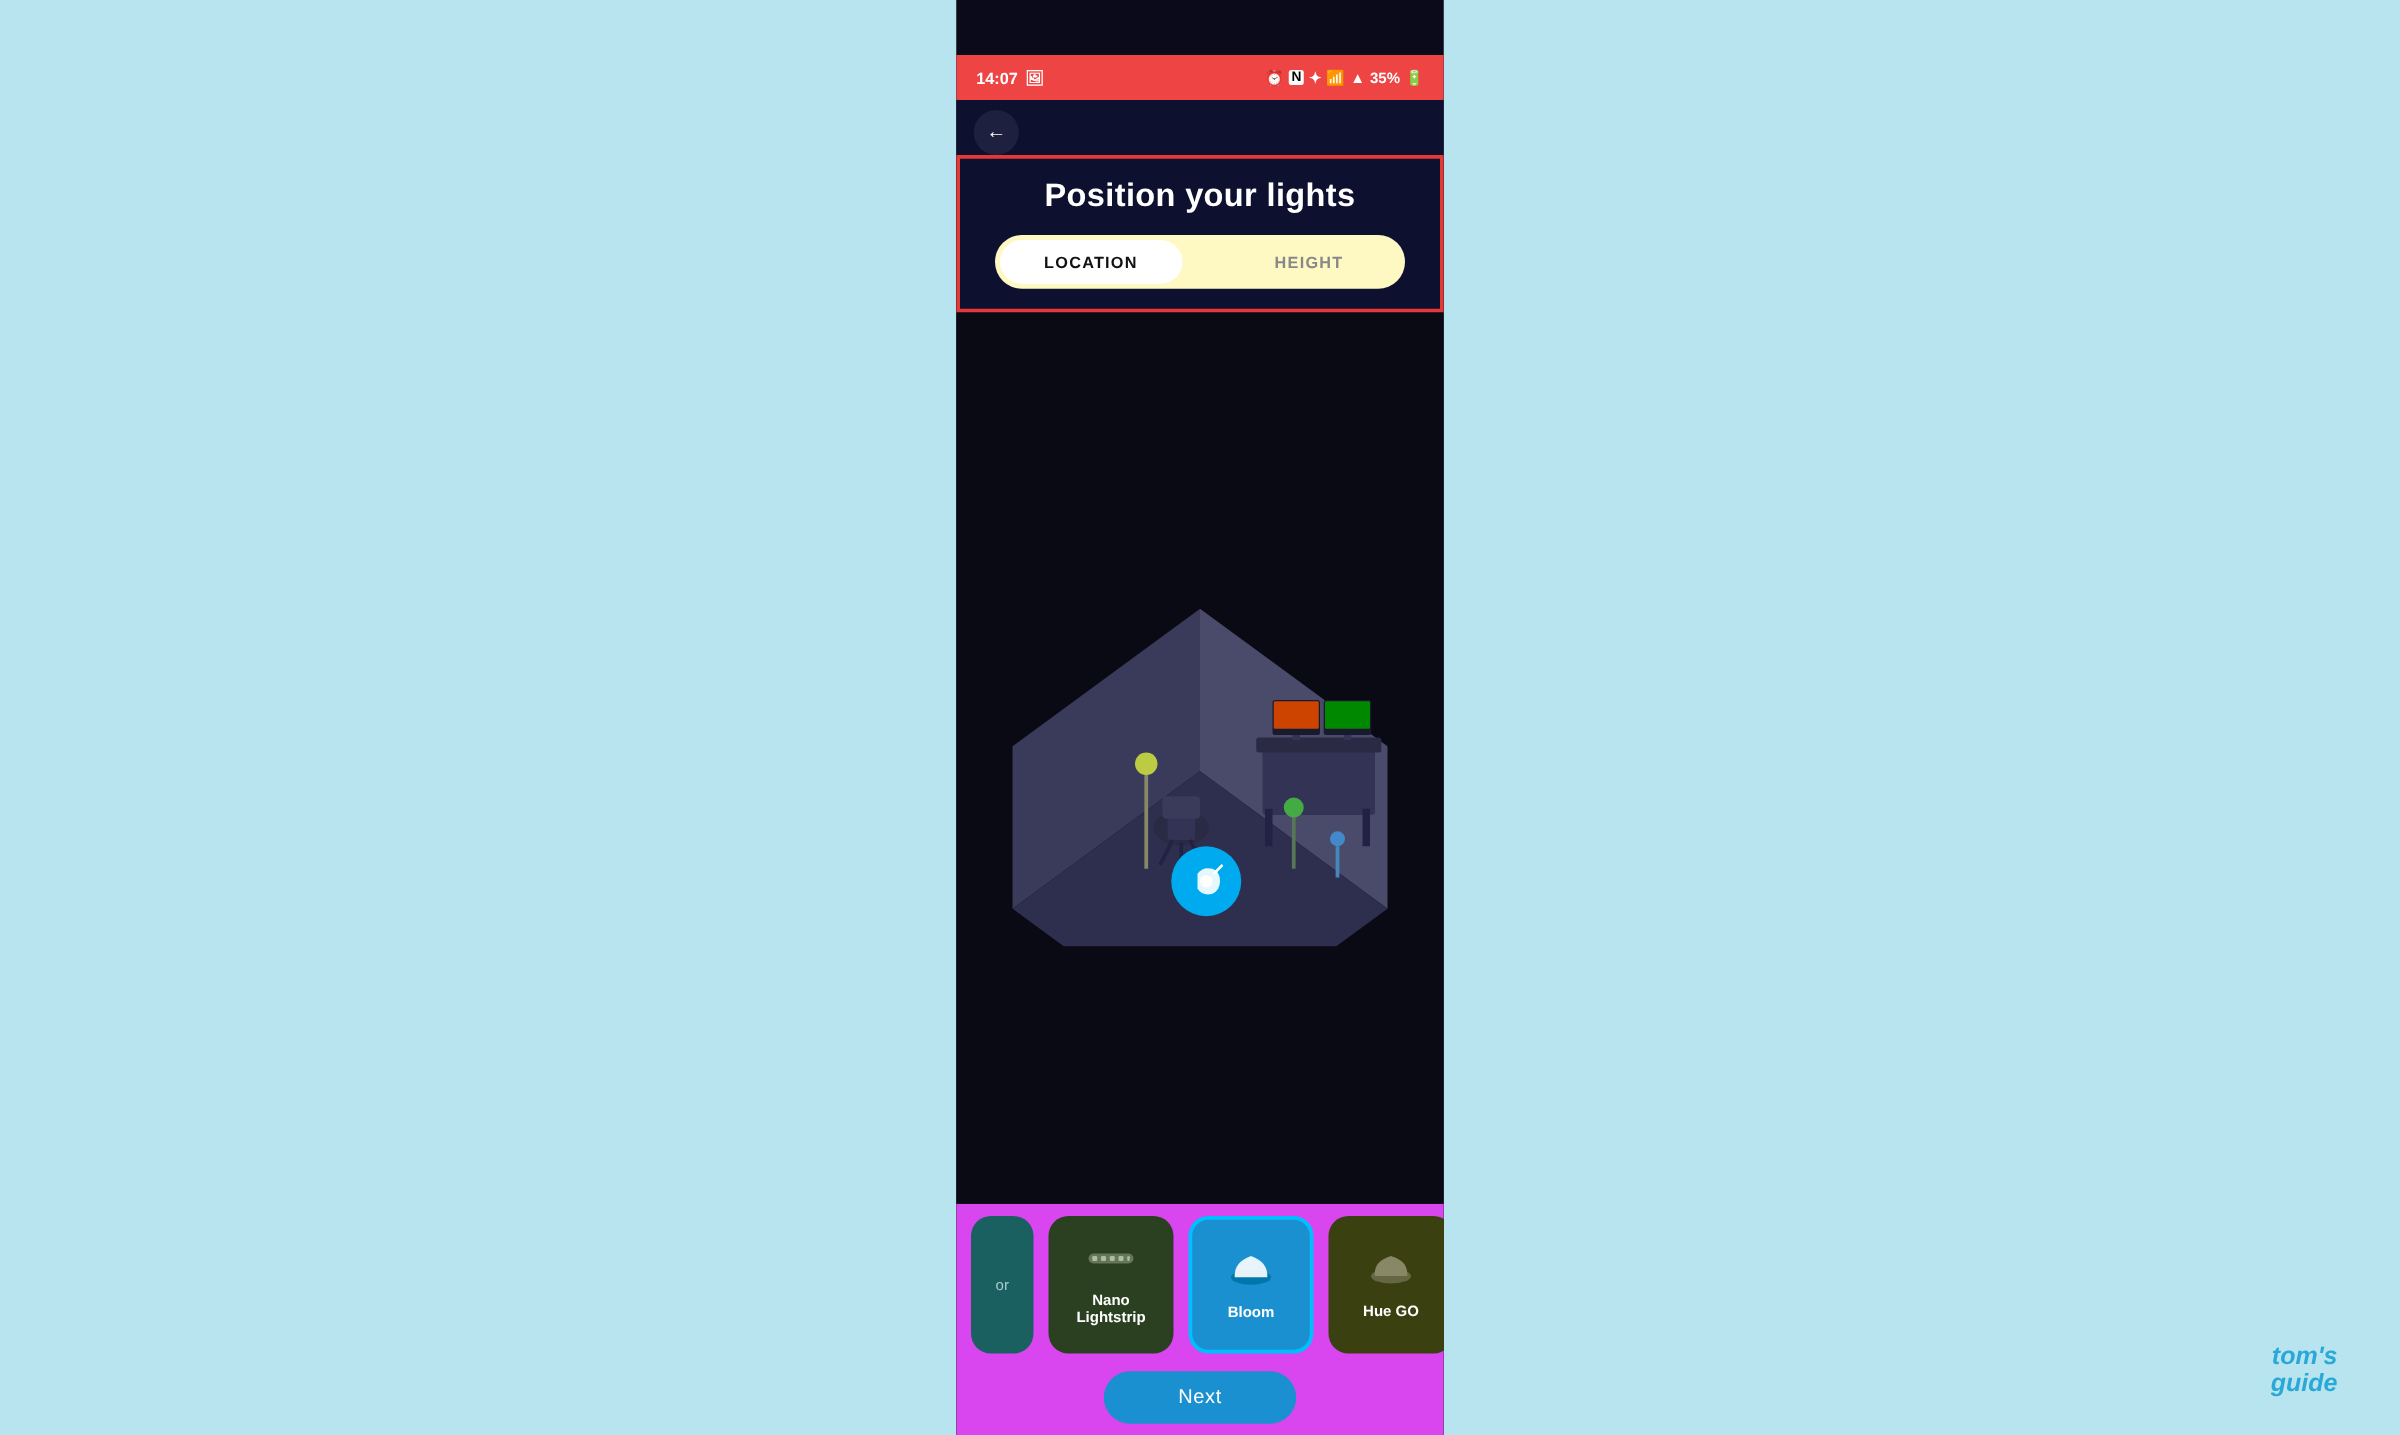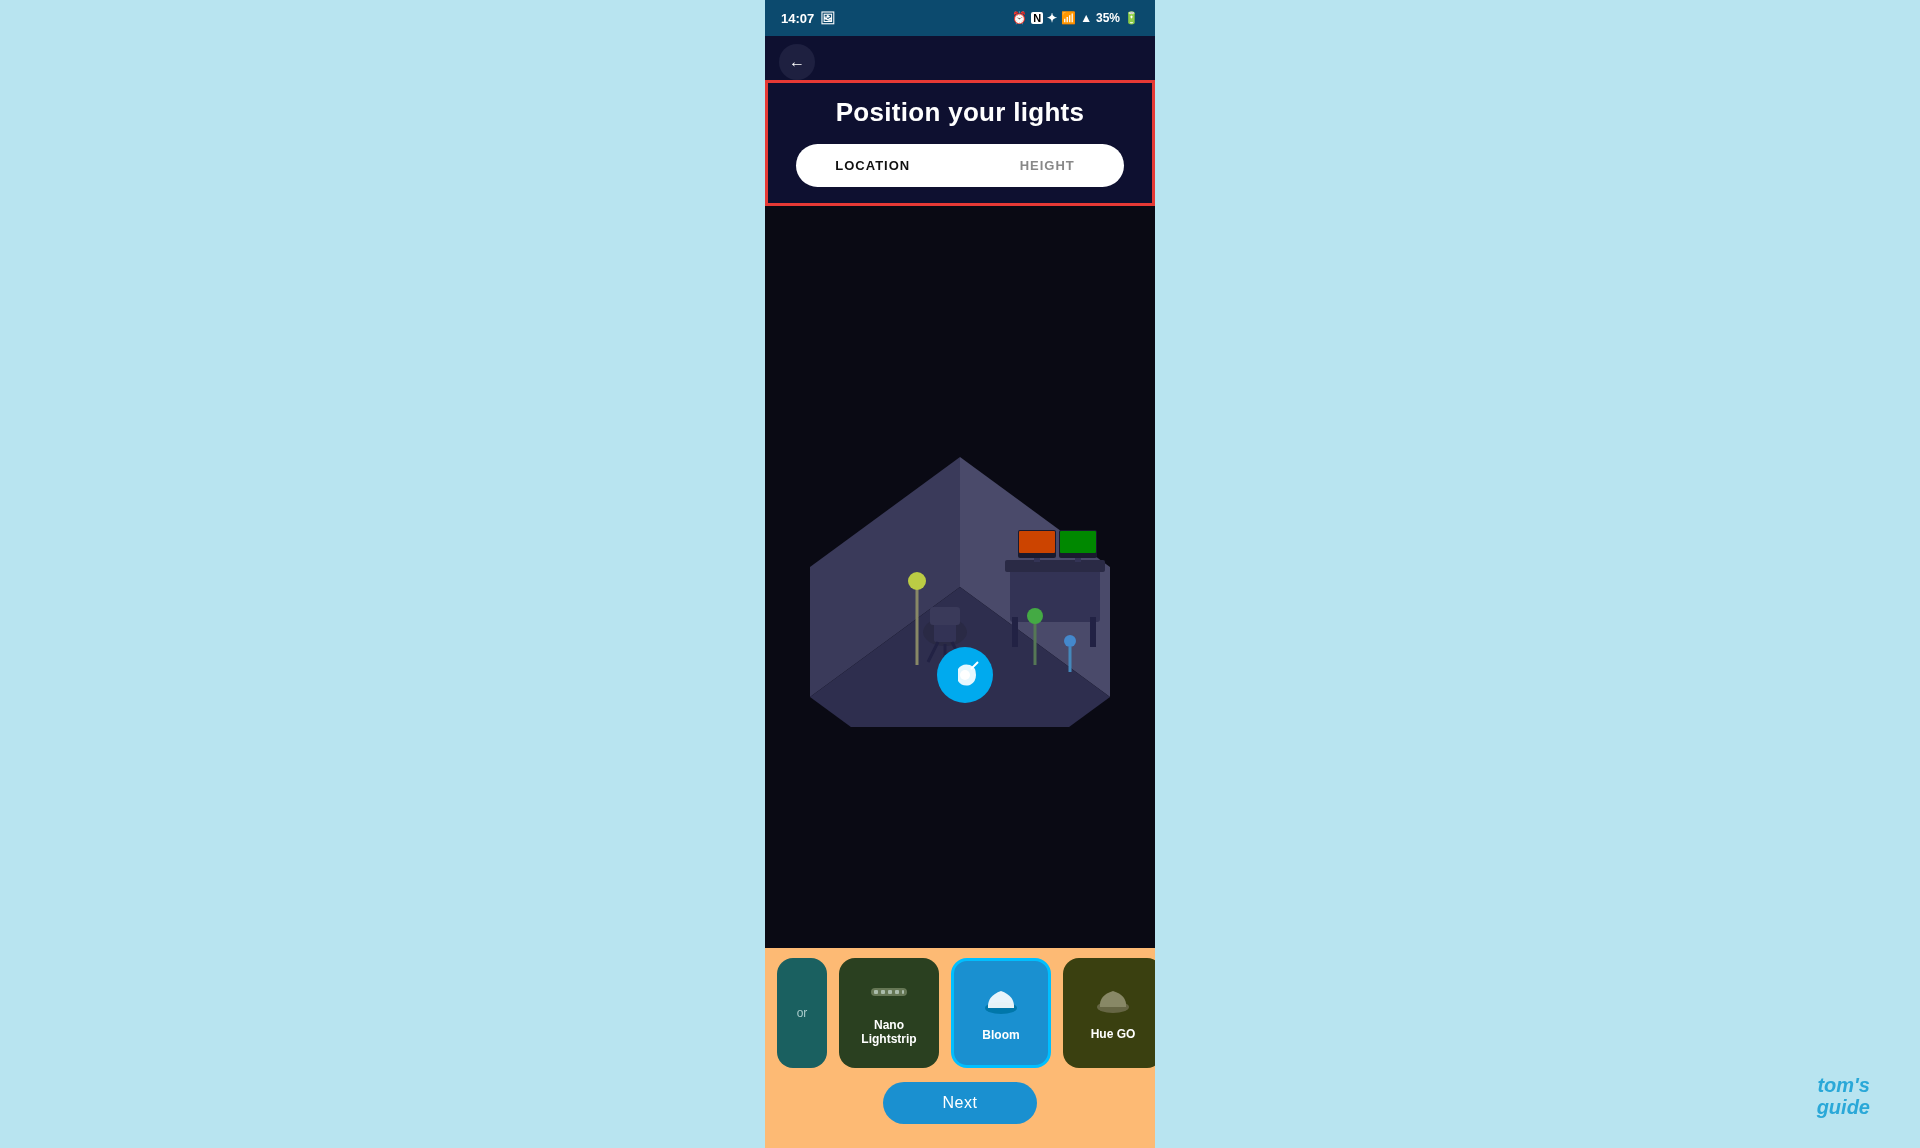--- a/index.html
+++ b/index.html
@@ -19,29 +19,30 @@
       height: 1148px;
       background: #0a0a1a;
       position: relative;
       display: flex;
       flex-direction: column;
       overflow: hidden;
     }
 
     
     .status-bar {
-      background: #0c4a6e;
+      background: #ef4444;
       height: 36px;
       display: flex;
       align-items: center;
       justify-content: space-between;
       padding: 4px 16px;
       color: white;
       font-size: 13px;
       font-weight: 600;
+      margin-top: 44px;
     }
     .status-bar-left { display: flex; align-items: center; gap: 4px; }
     .status-bar-right { display: flex; align-items: center; gap: 4px; font-size: 12px; }
 
     
     .header-section {
       background: #0e1030;
       border: 3px solid #e53935;
       margin: 0;
       padding: 14px 24px 16px;
@@ -65,21 +66,21 @@
       color: white;
       font-size: 26px;
       font-weight: 800;
       text-align: center;
       margin-bottom: 16px;
       letter-spacing: 0.3px;
     }
 
     .tab-container {
       display: flex;
-      background: #ffffff;
+      background: #fef9c3;
       border-radius: 30px;
       padding: 4px;
       margin: 0 4px;
       gap: 29px;
     }
 
     .tab {
       flex: 1;
       padding: 10px 0;
       text-align: center;
@@ -112,22 +113,22 @@
     }
 
     .room-svg-wrapper {
       position: relative;
       width: 360px;
       height: 320px;
     }
 
     
     .bottom-section {
-      background: #fdba74;
-      padding: 10px 0 24px;
+      background: #d946ef;
+      padding: 10px 0 9px;
     }
 
     .device-scroll {
       display: flex;
       gap: 12px;
       padding: 0 12px;
       overflow-x: auto;
       scrollbar-width: none;
       align-items: center;
     }

